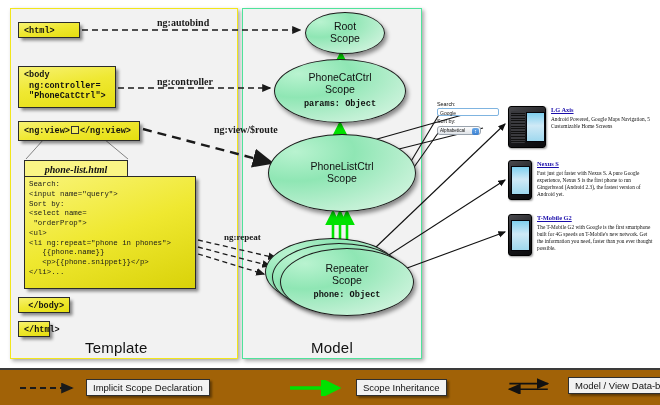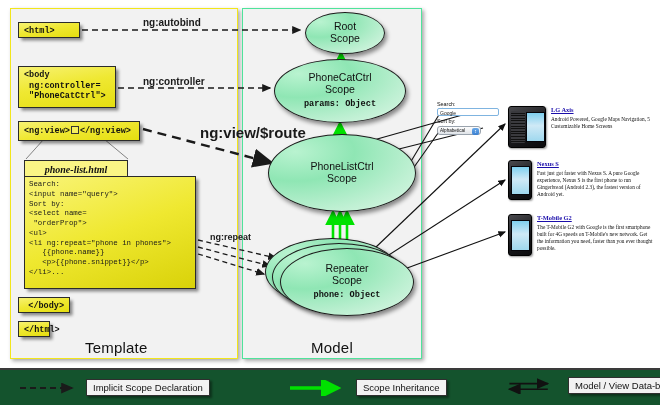--- a/index.html
+++ b/index.html
@@ -38,25 +38,25 @@
            font-family:"Liberation Serif","DejaVu Serif",serif;font-style:italic;font-weight:bold;
            font-size:10px;color:#111;text-align:center;line-height:17px;box-sizing:border-box;}
   #tpl-body{position:absolute;left:0;top:16px;width:172px;height:113px;
             background:linear-gradient(160deg,#f9f478 0%,#efe830 50%,#d9d209 100%);
             border:1.2px solid #2b2b2b;box-shadow:2.5px 2.5px 3px rgba(0,0,0,.45);
             font-family:"Liberation Mono","DejaVu Sans Mono",monospace;
             font-size:7.4px;line-height:1.32;color:#1a1a1a;
             padding:3px 4px;box-sizing:border-box;white-space:pre;}
 
   
-  .conn-label{position:absolute;font-family:Liberation Sans, sans-serif;
-              font-weight:bold;color:#1a1a1a;white-space:nowrap;}
+  .conn-label{position:absolute;font-family:Liberation Serif, serif;
+              font-weight:bold;color:#1a1a1a;white-space:nowrap;margin-left:14px;}
   #lbl-autobind{left:143px;top:17px;font-size:10px;}
   #lbl-controller{left:143px;top:76px;font-size:10px;}
-  #lbl-ngview{left:172px;top:124px;font-size:15px;padding-left:28px;}
+  #lbl-ngview{left:172px;top:124px;font-size:10px;padding-left:28px;}
   #lbl-ngrepeat{left:210px;top:232px;font-size:9px;}
 
   
   .scope{position:absolute;border-radius:50%;border:1.4px solid #1c1c1c;
          background:radial-gradient(ellipse at 18% 22%, #b9f3d0 0%, #8fe6b4 35%, #bff0d3 72%, #dff8e8 100%);
          box-shadow:2px 3px 4px rgba(0,0,0,.45);
          display:flex;flex-direction:column;align-items:center;justify-content:center;
          text-align:center;color:#111;}
   .scope .sc-title{font-size:10.5px;line-height:1.12;font-family:"Liberation Sans",sans-serif;}
   .scope .sc-props{font-family:"Liberation Mono","DejaVu Sans Mono",monospace;
@@ -108,21 +108,21 @@
   #ph0 .ph-kbd{left:1.5px;top:4px;width:14px;height:32px;}
   #ph0 .ph-screen{left:17px;top:4.5px;width:16.5px;height:28px;}
   
   #ph1{width:22px;height:38px;}
   #ph1 .ph-screen{left:2.2px;top:5px;width:17px;height:27px;}
   
   #ph2{width:22px;height:40px;}
   #ph2 .ph-screen{left:2.2px;top:5px;width:17px;height:29px;}
 
   
-  #legend{position:absolute;left:0;top:368px;width:660px;height:37px;background:#14532d;}
+  #legend{position:absolute;left:0;top:368px;width:660px;height:37px;background:#a16207;}
   #legend-rule{position:absolute;left:0;top:0;width:660px;height:2px;background:#3a3a3a;}
   .leg-item{position:absolute;display:flex;align-items:center;}
   #leg-0{left:18px;top:11px;}
   #leg-1{left:288px;top:11px;}
   #leg-2{left:500px;top:9px;}
   .leg-box{border:1.3px solid #2f2f2f;background:#f2f2f2;
            box-shadow:1.5px 1.5px 2px rgba(0,0,0,.4);
            font-size:9.5px;color:#111;padding:2px 6px;white-space:nowrap;}
   .leg-gfx{width:62px;height:16px;margin-right:6px;flex:0 0 auto;}
 

